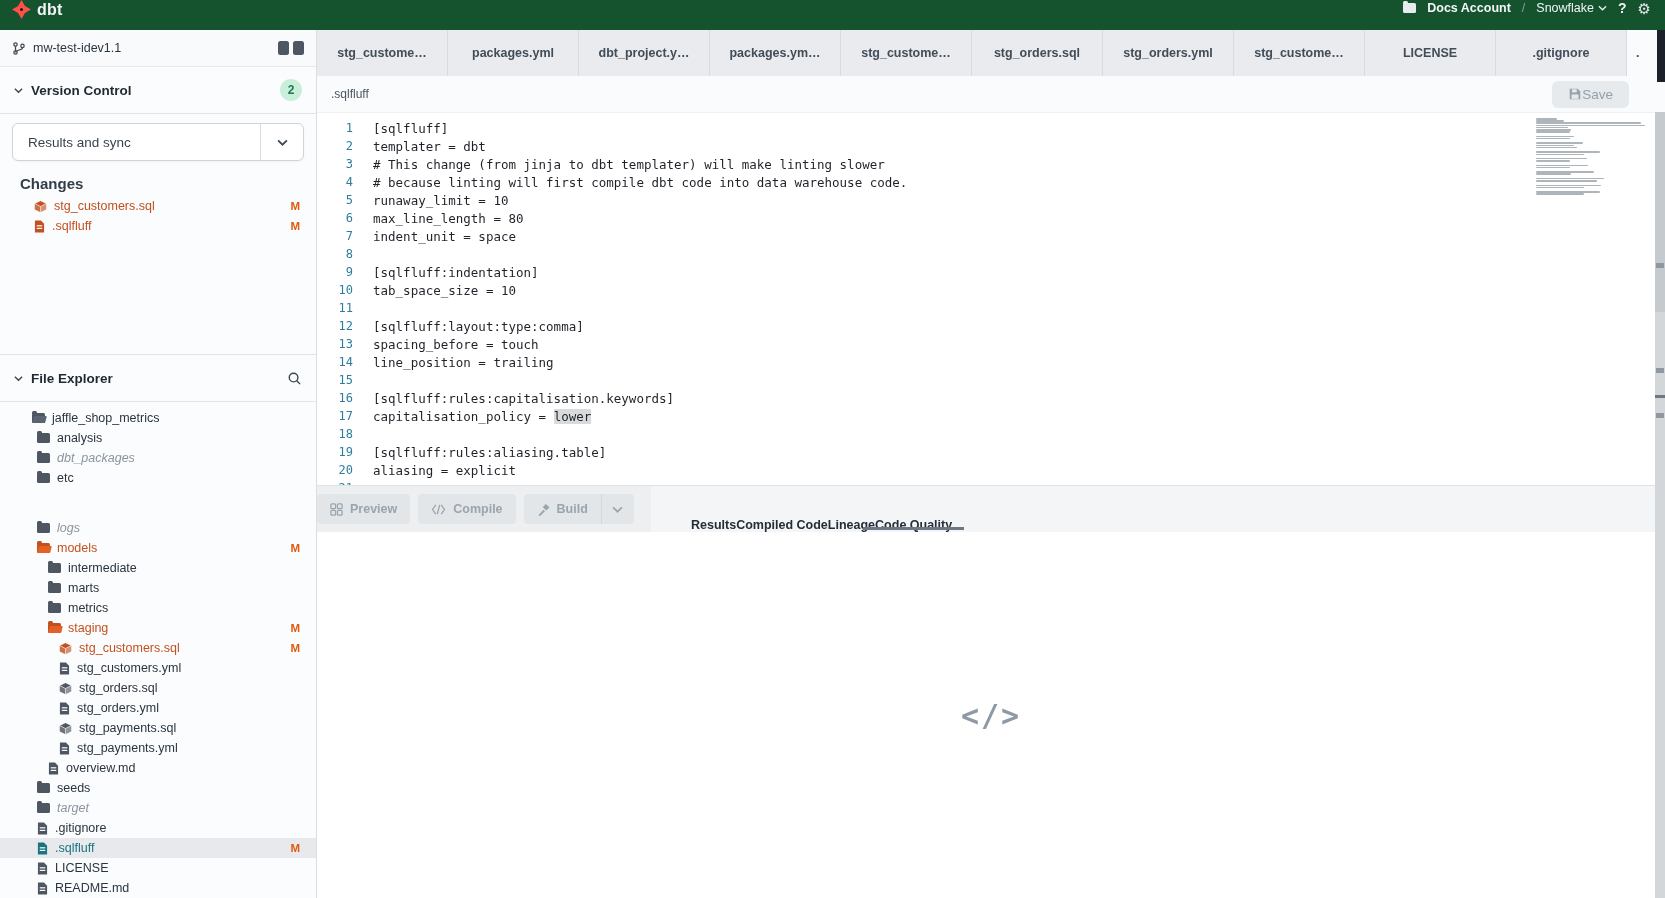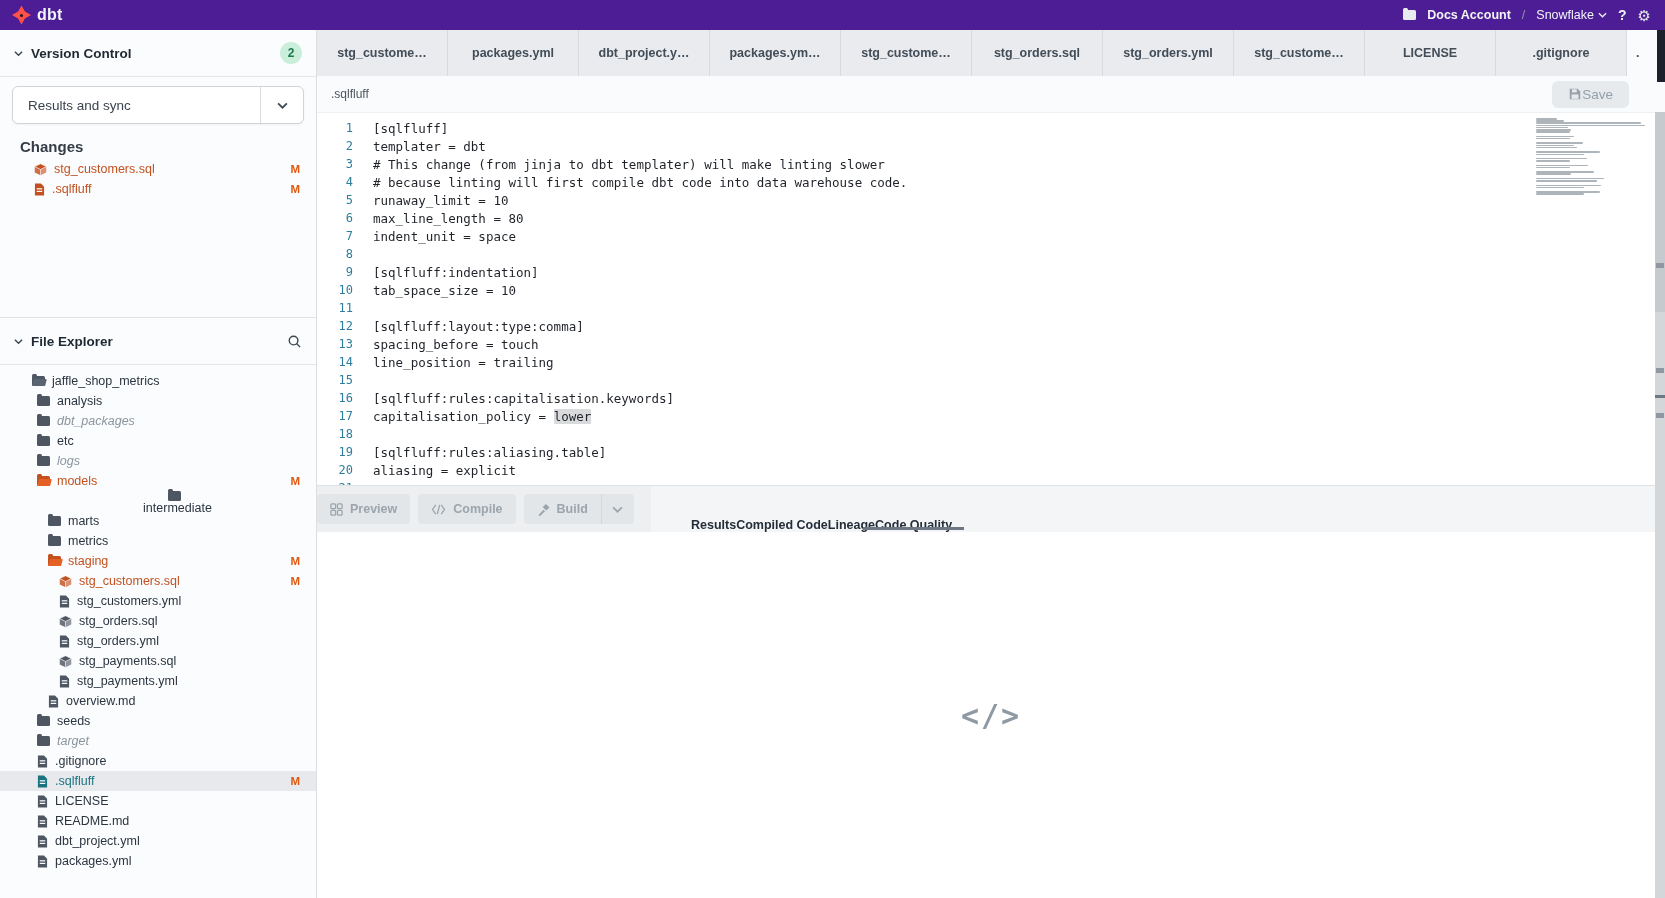--- a/index.html
+++ b/index.html
@@ -1,21 +1,21 @@
 <!DOCTYPE html>
 <html style="--accent: #1fb6b2; --logo: #ff5147; --modified: #e0590f; --changed_file: #c2511f; --selected_file: #1b7380; --line_number: #2e7d9c; --badge_bg: #c9eeda; --badge_text: #1d7a50;"><head>
 <meta charset="utf-8">
 <style>
   html,body{margin:0;padding:0;width:1665px;height:898px;overflow:hidden;
     font-family:"Liberation Sans","DejaVu Sans",sans-serif;background:#fff;
     -webkit-font-smoothing:antialiased;}
   .app{width:1665px;height:898px;display:flex;flex-direction:column;}
 
   
-  .navbar{height:30px;background:#4c1d95;display:flex;align-items:center;color:#f2f5f7;flex:0 0 30px;}
+  .navbar{height:30px;background:#14532d;display:flex;align-items:flex-start;color:#f2f5f7;flex:0 0 30px;}
   .logo-wrap{display:flex;align-items:center;gap:6px;padding:0 10px 0 12px;}
   .dbt-logo{width:19px;height:19px;background:var(--logo,#ff5147);
     clip-path:polygon(50% 0,68% 32%,100% 50%,68% 68%,50% 100%,32% 68%,0 50%,32% 32%);position:relative;}
   .dbt-logo::after{content:"";position:absolute;left:8px;top:8px;width:3px;height:3px;border-radius:50%;background:#161c26;}
   .logo-text{font-weight:700;font-size:16px;letter-spacing:.2px;}
   #nav-menus{display:flex;align-items:stretch;margin-left:26px;}
   .nav-item{display:flex;align-items:center;gap:5px;padding:0 18px;font-size:12.5px;font-weight:700;color:#e9edf0;position:relative;cursor:pointer;}
   .nav-item.active{color:var(--accent,#1fb6b2);}
   .nav-item.active::after{content:"";position:absolute;left:9px;right:9px;bottom:0;height:3px;background:var(--accent,#1fb6b2);}
   .nav-right{margin-left:auto;display:flex;align-items:center;gap:11px;padding-right:14px;}
@@ -127,20 +127,33 @@
           </svg>
       </span>
       <span class="help-q">?</span>
       <span class="gear">⚙</span>
     </div>
   </div>
 
   <div class="body-row">
 
     <div class="sidebar">
+      <div class="side-top">
+        <svg width="14" height="15" viewBox="0 0 16 16">
+          <circle cx="4" cy="3.4" r="1.9" fill="none" stroke="#3c4752" stroke-width="1.4"></circle>
+          <circle cx="4" cy="12.6" r="1.9" fill="none" stroke="#3c4752" stroke-width="1.4"></circle>
+          <circle cx="12" cy="5" r="1.9" fill="none" stroke="#3c4752" stroke-width="1.4"></circle>
+          <path d="M4 5.4v5.3 M12 7c0 3.2-8 2.2-8 5.6" fill="none" stroke="#3c4752" stroke-width="1.4"></path>
+        </svg>
+        <span class="branch-name">mw-test-idev1.1</span>
+        <span class="panel-icons">
+          <span class="panel-icon"></span>
+          <span class="panel-icon"></span>
+        </span>
+      </div>
 
       <div class="sect-header">
         <svg class="chev" viewBox="0 0 10 6">
             <path d="M1 1l4 4 4-4" stroke="#3c4752" stroke-width="1.6" fill="none"></path>
           </svg>
         <span class="sect-title">Version Control</span>
         <span class="vc-badge">2</span>
       </div>
 
       <div class="vc-body">
@@ -206,34 +219,34 @@
               <span class="folder"></span>
             </span>
             <span class="tree-label">dbt_packages</span>
           </div>
           <div class="tree-row" style="padding-left: 37px;">
             <span class="icon">
               <span class="folder"></span>
             </span>
             <span class="tree-label">etc</span>
           </div>
-          <div class="tree-row muted" style="padding-left: 37px;">
+          <div class="tree-row muted" style="padding-left: 37px; margin-top: 30px;">
             <span class="icon">
               <span class="folder"></span>
             </span>
             <span class="tree-label">logs</span>
           </div>
           <div class="tree-row modified" style="padding-left: 37px;">
             <span class="icon">
               <span class="folder open orange"></span>
             </span>
             <span class="tree-label">models</span>
             <span class="m-badge">M</span>
           </div>
-          <div class="tree-row" style="padding-left: 48px; flex-direction: column;">
+          <div class="tree-row" style="padding-left: 48px;">
             <span class="icon">
               <span class="folder"></span>
             </span>
             <span class="tree-label">intermediate</span>
           </div>
           <div class="tree-row" style="padding-left: 48px;">
             <span class="icon">
               <span class="folder"></span>
             </span>
             <span class="tree-label">marts</span>

